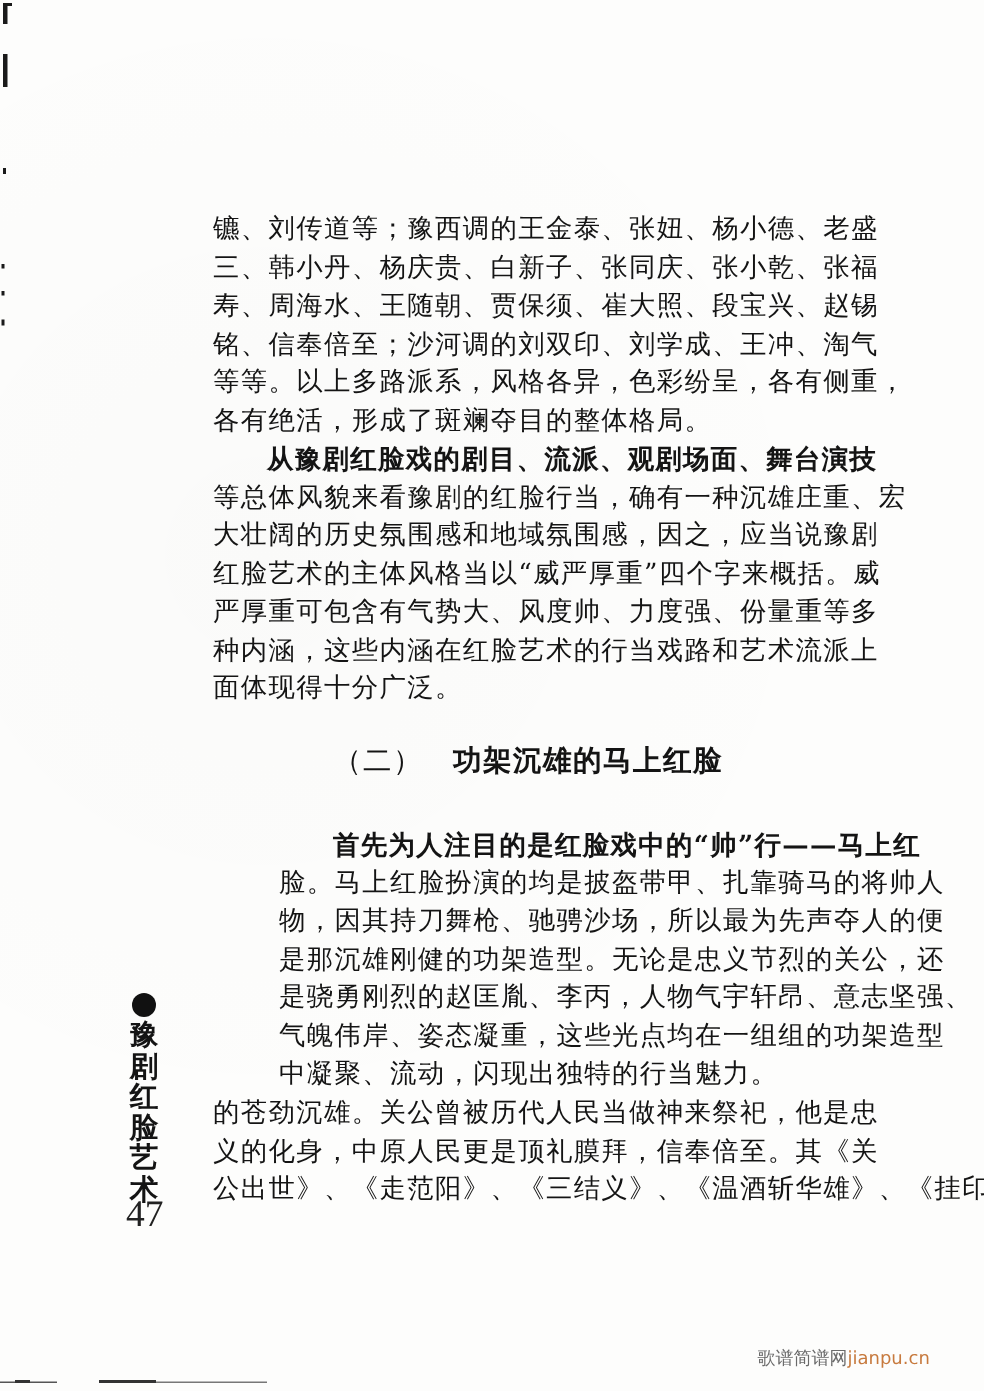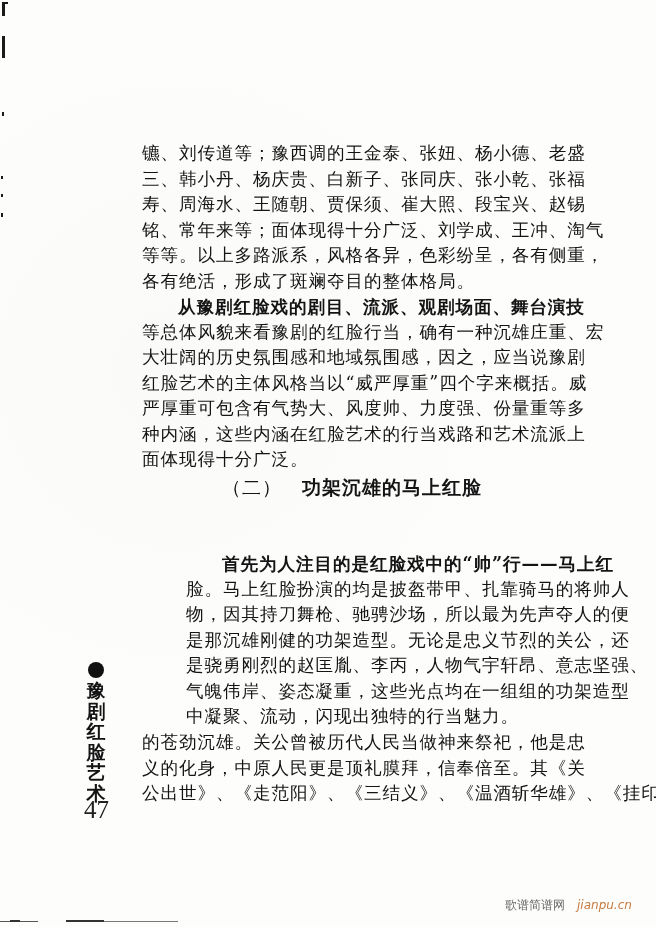--- a/index.html
+++ b/index.html
@@ -45,21 +45,21 @@
     .line.indent {
       padding-left: 36px;
       font-weight: bold;
     }
     .line.justify {
       text-align: justify;
       text-align-last: justify;
     }
     .heading {
       position: absolute;
-      top: 472px;
+      top: 492px;
       left: 222px;
       height: 30px;
       line-height: 30px;
       font-family: "DejaVu Sans", "Liberation Sans", sans-serif;
       font-weight: bold;
       font-size: 19px;
       letter-spacing: 1px;
       white-space: nowrap;
     }
     .heading .num {
@@ -100,21 +100,21 @@
     }
     .watermark {
       position: absolute;
       left: 505px;
       top: 897px;
       font-size: 12px;
       white-space: nowrap;
       font-family: "DejaVu Sans", "Liberation Sans", sans-serif;
     }
     .watermark .wm-cn { color: #6a6a6a; }
-    .watermark .wm-en { color: #c77a3e; margin-left: 12px; font-style: italic; }
+    .watermark .wm-en { color: #c77a3e; margin-left: 0; }
     .bottom-rule {
       position: absolute;
       height: 2px;
       background: #333;
     }
   </style>
 </head>
 <body>
 
 <div class="page">
@@ -124,21 +124,21 @@
   <div class="scan-mark" style="left:2px;top:36px;width:3px;height:22px;"></div>
   <div class="scan-mark" style="left:2px;top:112px;width:2px;height:4px;"></div>
   <div class="scan-mark" style="left:1px;top:176px;width:2px;height:3px;"></div>
   <div class="scan-mark" style="left:1px;top:194px;width:2px;height:3px;"></div>
   <div class="scan-mark" style="left:1px;top:213px;width:2px;height:4px;"></div>
 
   <div class="body-text" style="top:141px;">
     <div class="line justify">镳、刘传道等；豫西调的王金泰、张妞、杨小德、老盛</div>
     <div class="line justify">三、韩小丹、杨庆贵、白新子、张同庆、张小乾、张福</div>
     <div class="line justify">寿、周海水、王随朝、贾保须、崔大照、段宝兴、赵锡</div>
-    <div class="line justify">铭、常年来等；面体现得十分广泛、刘学成、王冲、淘气</div>
+    <div class="line justify">铭、信奉倍至；沙河调的刘双印、刘学成、王冲、淘气</div>
     <div class="line justify">等等。以上多路派系，风格各异，色彩纷呈，各有侧重，</div>
     <div class="line">各有绝活，形成了斑斓夺目的整体格局。</div>
   </div>
 
   <div class="body-text" style="top:294px;">
     <div class="line justify indent">从豫剧红脸戏的剧目、流派、观剧场面、舞台演技</div>
     <div class="line justify">等总体风貌来看豫剧的红脸行当，确有一种沉雄庄重、宏</div>
     <div class="line justify">大壮阔的历史氛围感和地域氛围感，因之，应当说豫剧</div>
     <div class="line justify">红脸艺术的主体风格当以“威严厚重”四个字来概括。威</div>
     <div class="line justify">严厚重可包含有气势大、风度帅、力度强、份量重等多</div>

